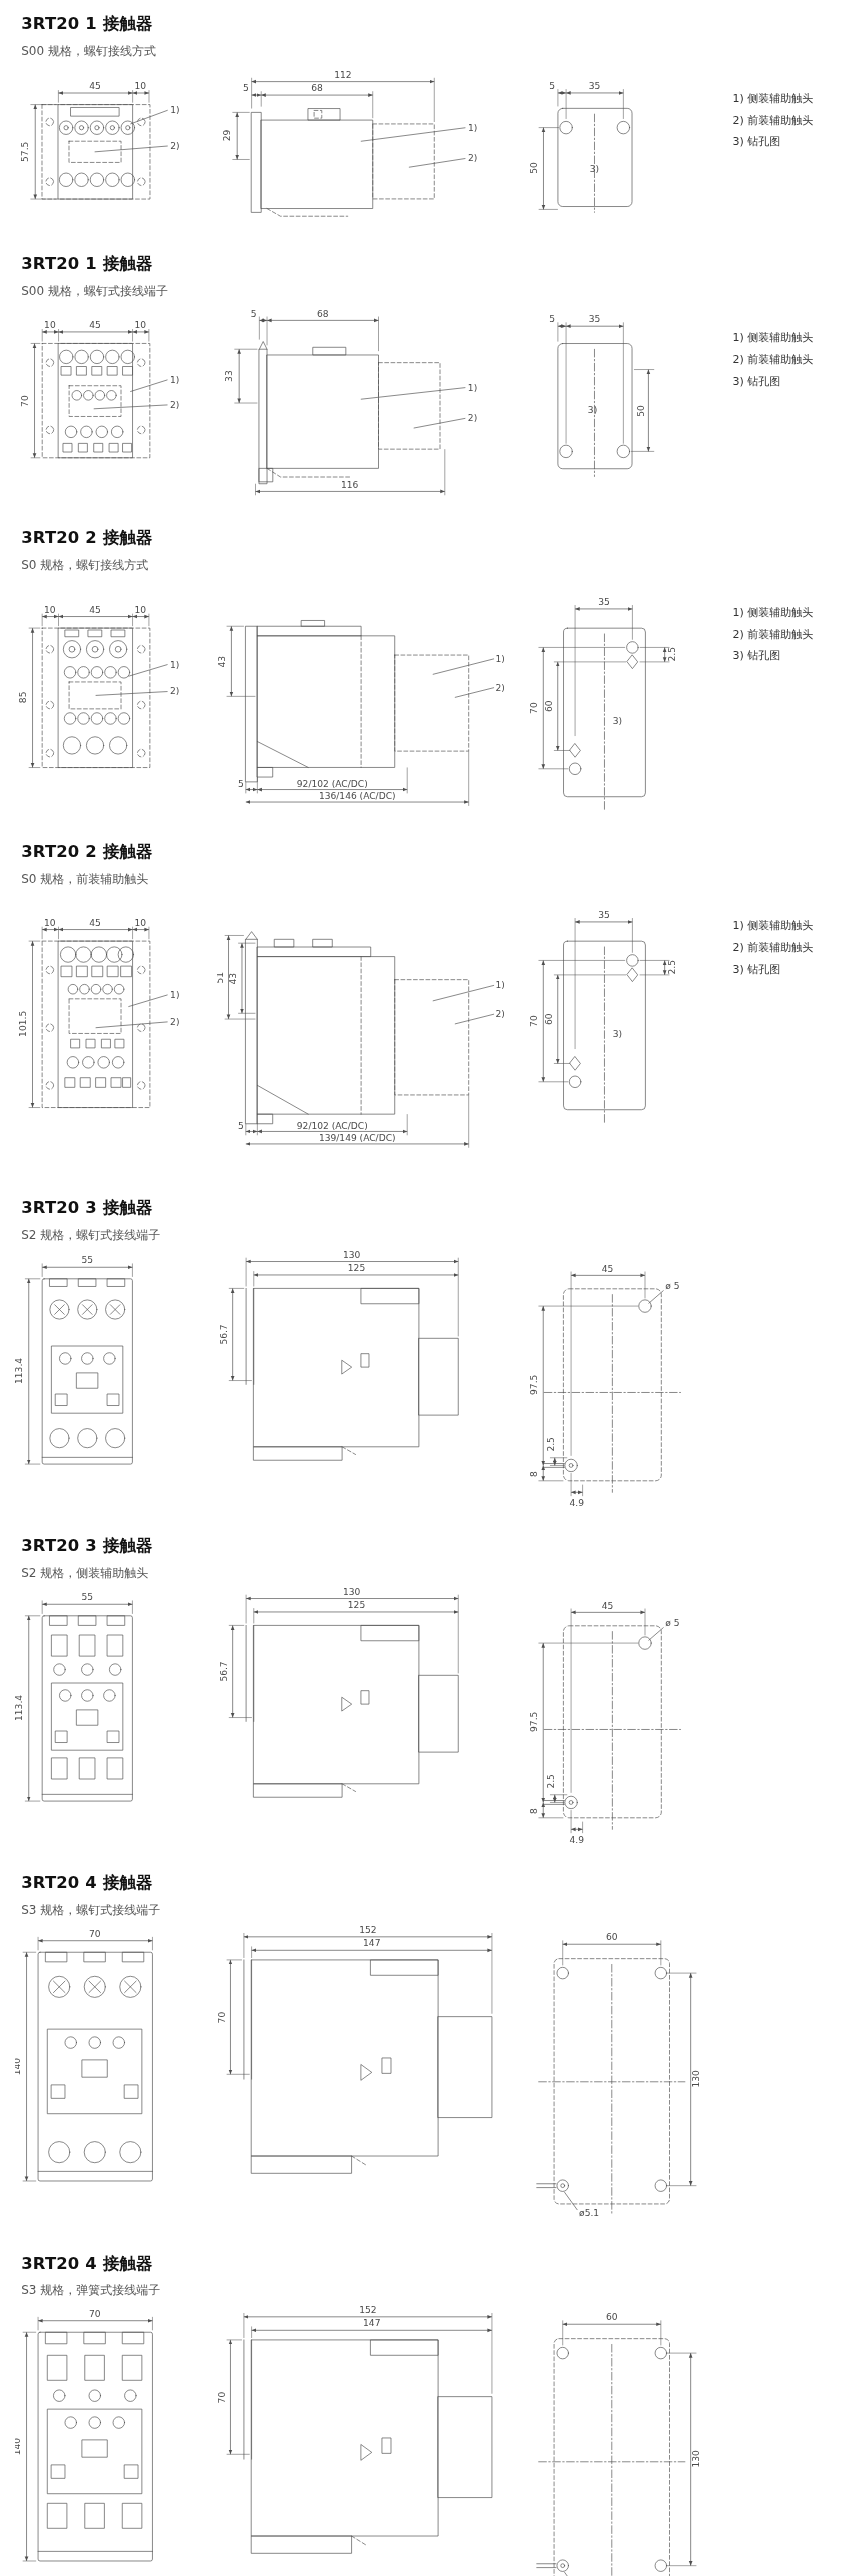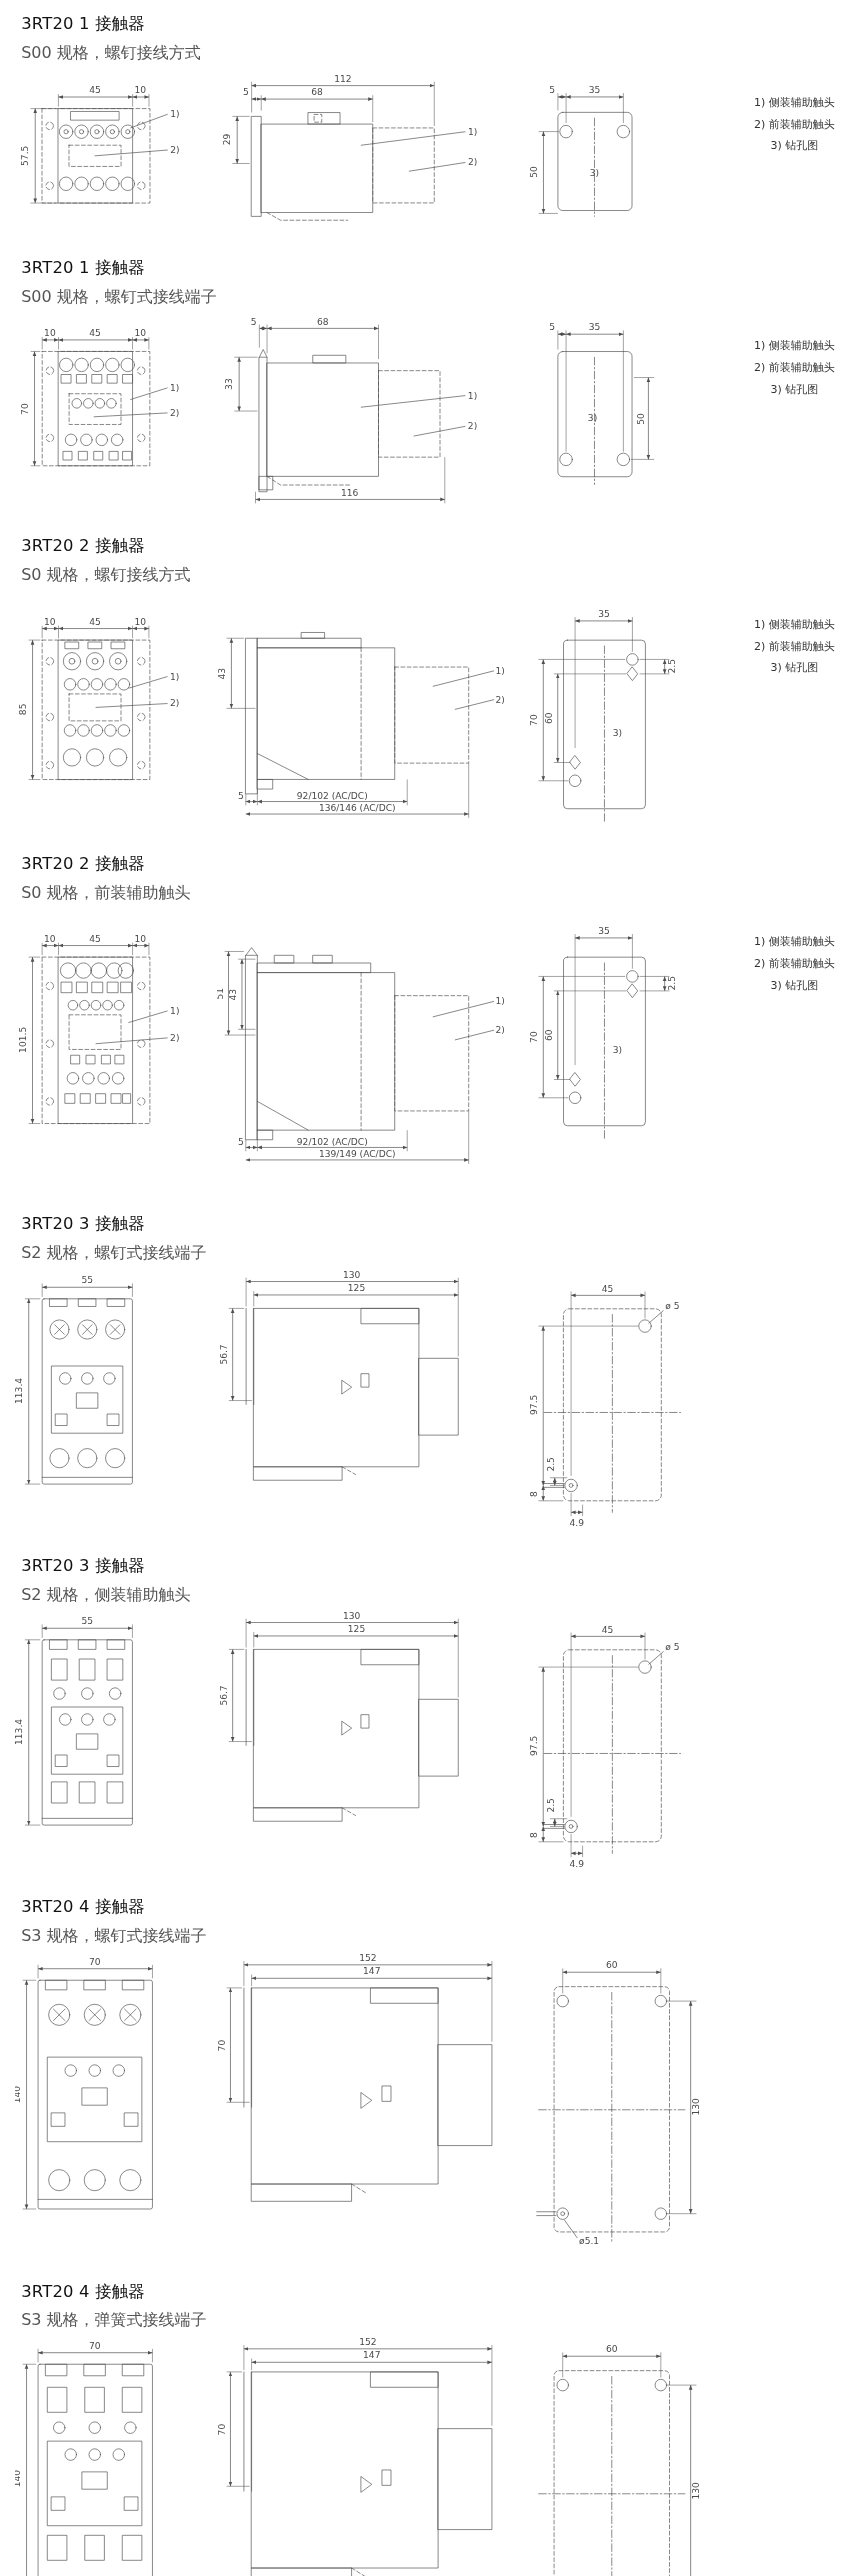--- a/index.html
+++ b/index.html
@@ -1,27 +1,27 @@
 <!DOCTYPE html>
 <html><head>
 <meta charset="utf-8">
 <style>
   html,body{margin:0;padding:0;background:#ffffff;}
   body{width:866px;font-family:"DejaVu Sans","Liberation Sans",sans-serif;color:#1a1a1a;}
   .page{padding:9.6px 9.6px 29px 15.4px;}
   .sec{margin-top:25px;}
   .sec:first-child{margin-top:3.8px;}
-  .sec h2{font-size:16.4px;font-weight:normal;color:#111;margin:0 0 7.7px 5.8px;letter-spacing:0.2px;}
-  .sec .sub{font-size:16px;color:#555;margin:0 0 5.8px 5.8px;}
+  .sec h2{font-size:16.4px;font-weight:bold;color:#111;margin:0 0 7.7px 5.8px;letter-spacing:0.2px;}
+  .sec .sub{font-size:12px;color:#555;margin:0 0 5.8px 5.8px;}
   .row{display:flex;align-items:flex-start;}
   .col-front{width:202px;flex:0 0 auto;}
   .col-side{width:308px;flex:0 0 auto;}
   .col-drill{width:207px;flex:0 0 auto;}
   .col-notes{flex:1;padding-top:25px;}
-  .notes p{margin:0 0 6.7px 0;font-size:11px;color:#333;white-space:nowrap;text-align:center;}
+  .notes p{margin:0 0 6.7px 0;font-size:11px;color:#333;white-space:nowrap;}
   svg{display:block;}
   .ln{stroke:#4f4f4f;fill:none;stroke-width:1;stroke-linejoin:round;stroke-linecap:round;}
   .thin{stroke-width:.7;}
   .dsh{stroke-dasharray:4 2.5;}
   .dd{stroke-dasharray:8 2.5 1.5 2.5;stroke-width:.7;}
   .dim{stroke:#4f4f4f;stroke-width:.7;fill:none;marker-start:url(#arr);marker-end:url(#arr);}
   .ext{stroke:#4f4f4f;stroke-width:.55;fill:none;}
   text.t{font-family:"DejaVu Sans","Liberation Sans",sans-serif;font-size:9.5px;fill:#4a4a4a;}
   .tc{text-anchor:middle;}
   .te{text-anchor:end;}

